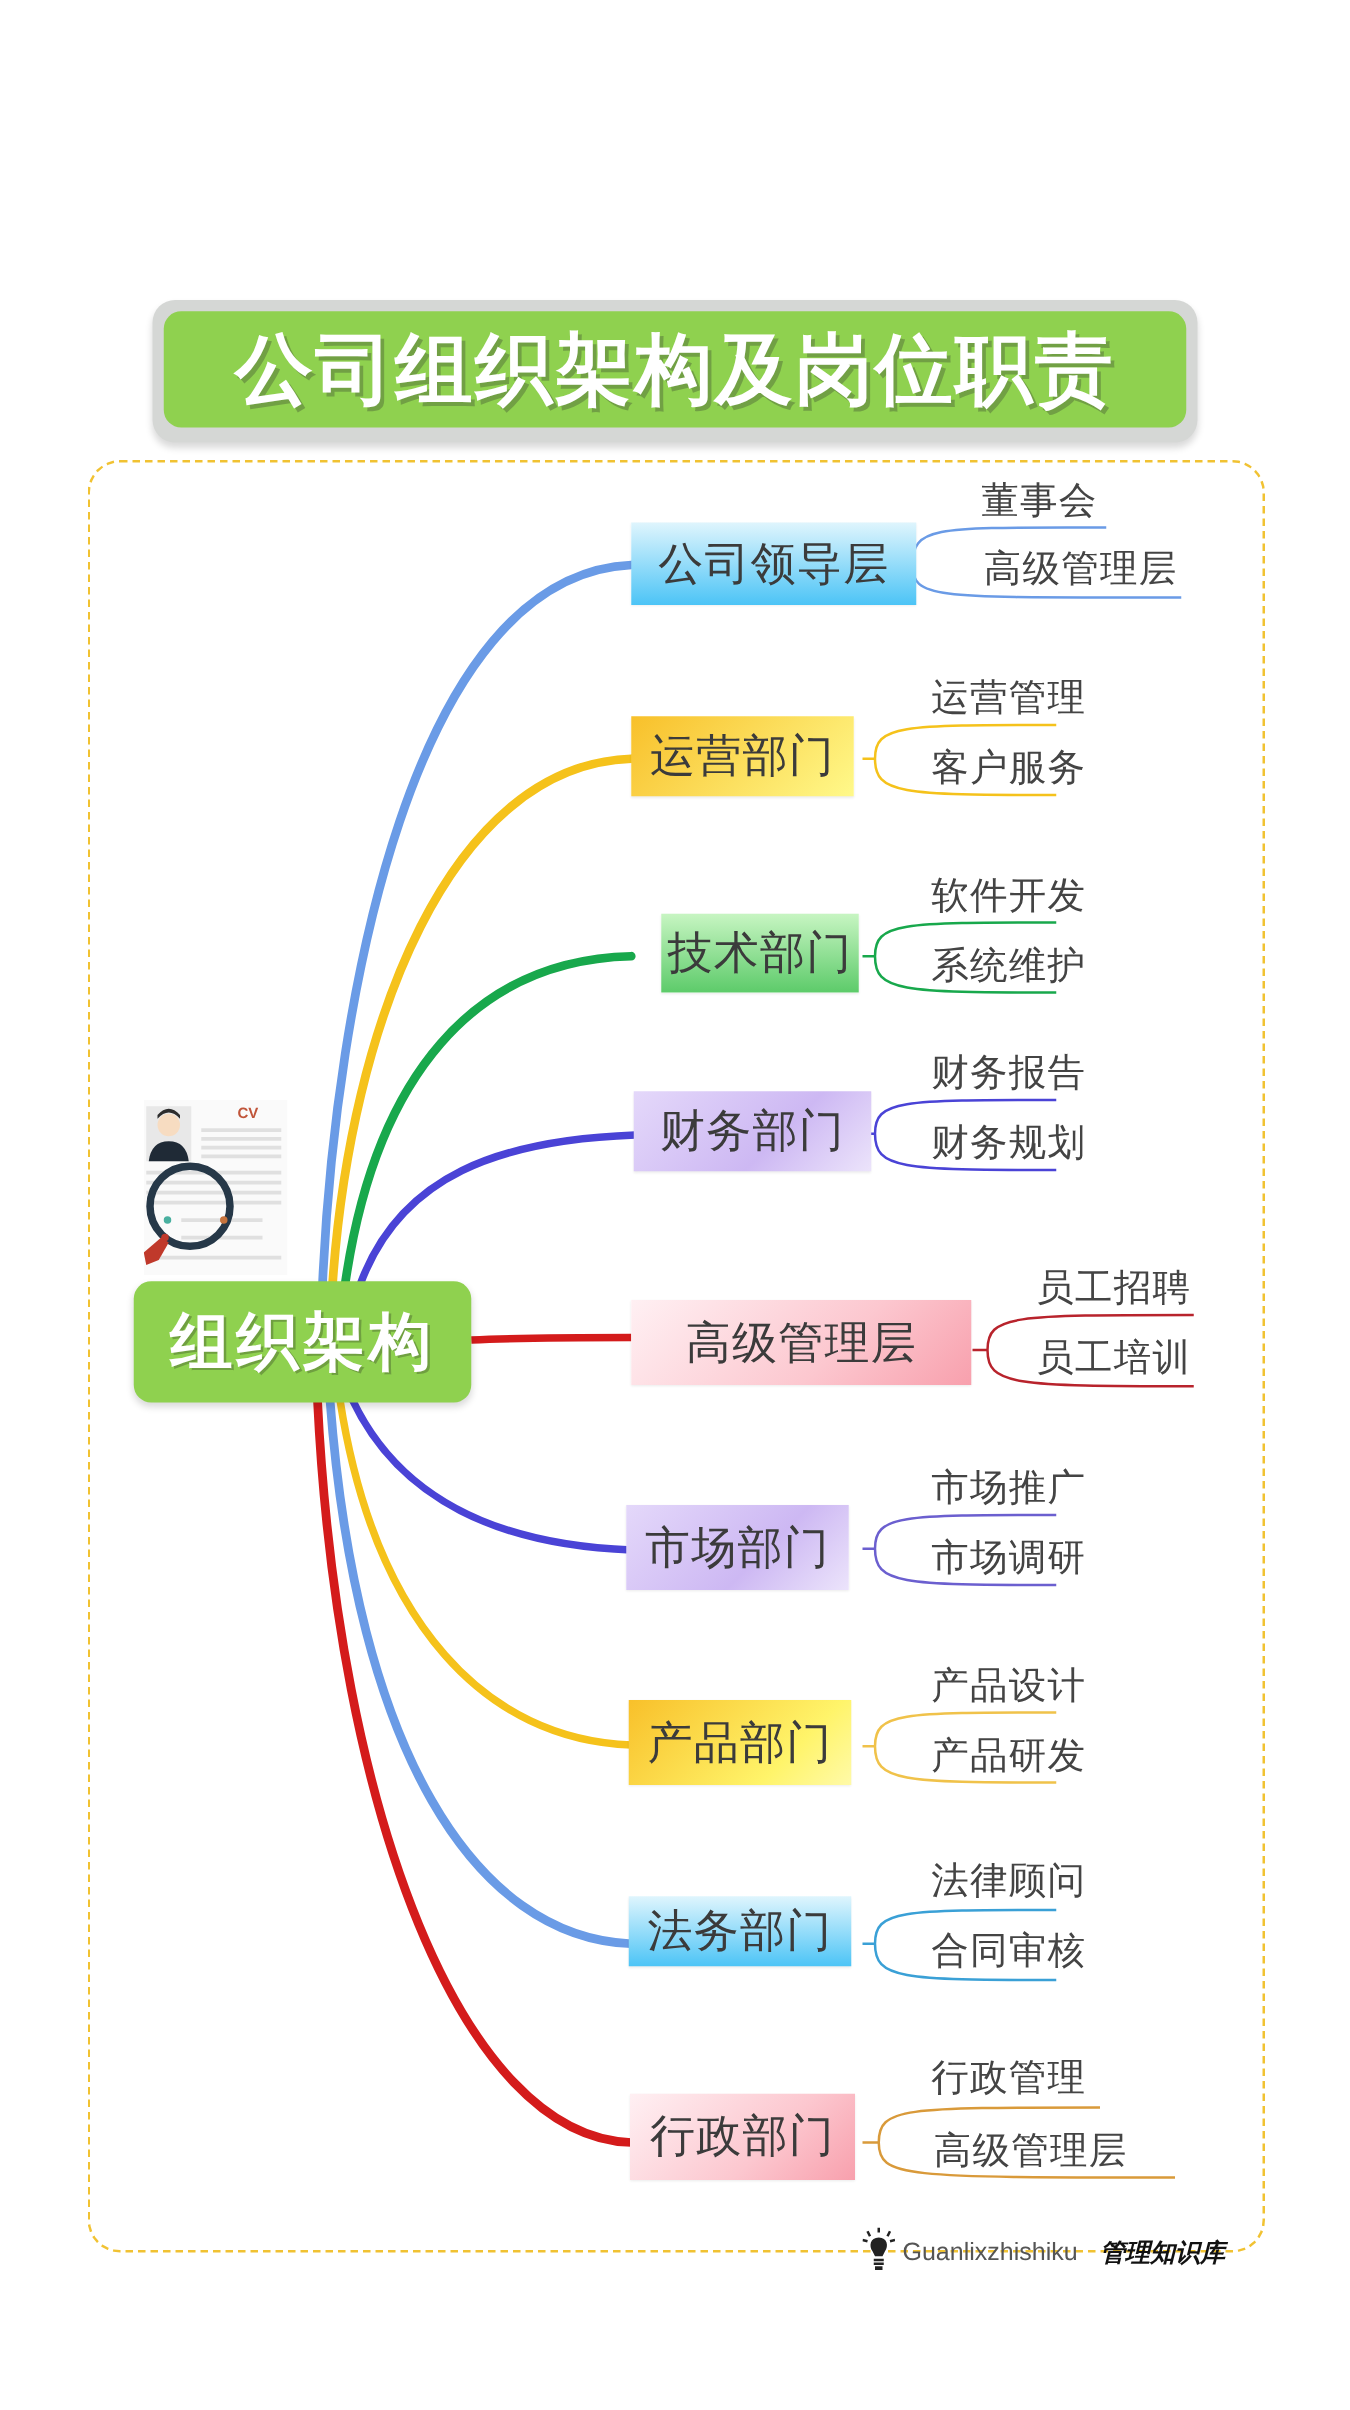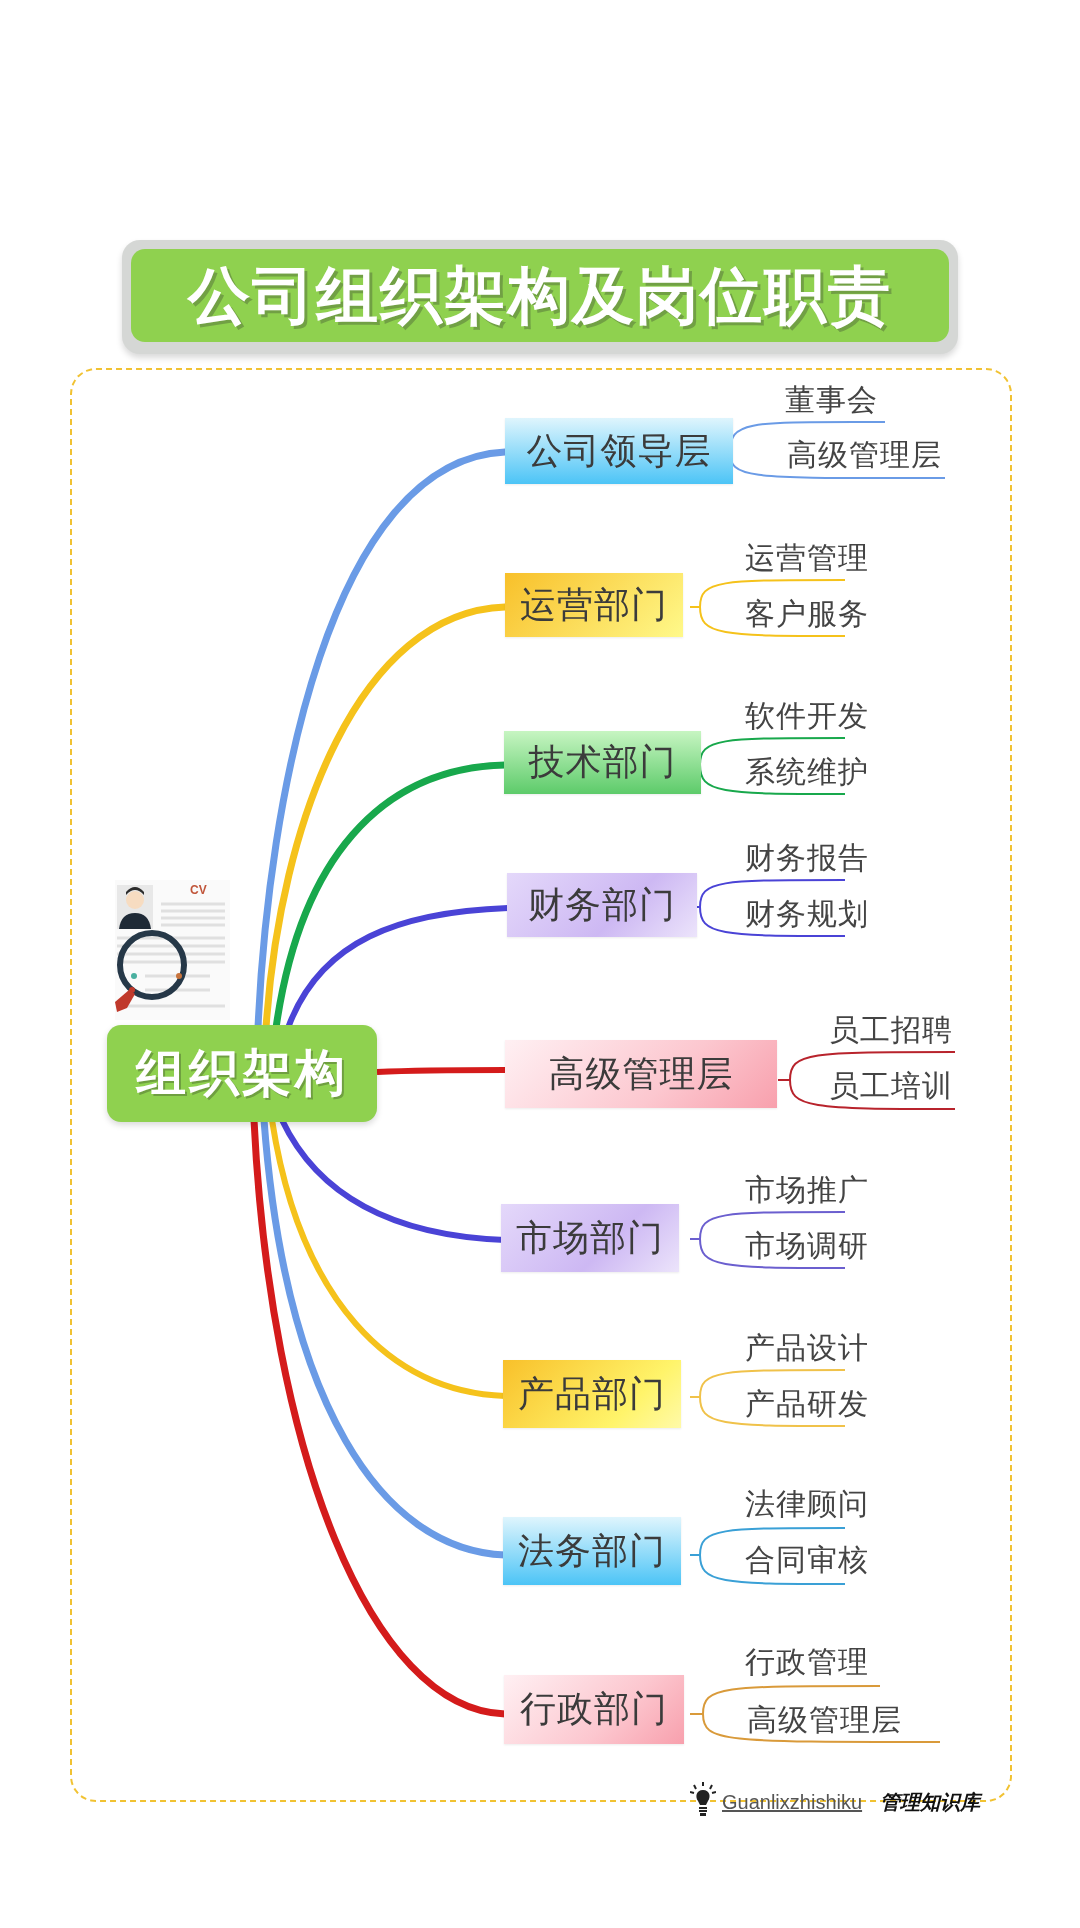--- a/index.html
+++ b/index.html
@@ -17,21 +17,21 @@
   .node { position:absolute; display:flex; align-items:center; justify-content:center;
           font-size:36px; color:#3b3b3b; letter-spacing:1px; box-sizing:border-box;
           box-shadow:0 1px 2px rgba(0,0,0,0.08); }
   .leaf { position:absolute; font-size:30px; color:#444; letter-spacing:1px; }
   .root { position:absolute; left:107px; top:1025px; width:270px; height:97px; border-radius:14px;
           background:#8fd14f; color:#fff; font-size:50px; font-weight:bold; display:flex;
           align-items:center; justify-content:center; letter-spacing:3px;
           text-shadow:2px 2px 0 rgba(80,110,50,0.5); box-shadow:0 3px 6px rgba(0,0,0,0.15); }
   .cv { position:absolute; left:115px; top:880px; width:115px; height:140px; }
   .footer { position:absolute; left:690px; top:1782px; display:flex; align-items:center; gap:6px; }
-  .footer .en { font-size:20px; color:#555; font-family:"Liberation Sans", sans-serif;text-decoration:underline; }
+  .footer .en { font-size:20px; color:#555; font-family:"Liberation Sans", sans-serif; }
   .footer .cn { font-size:20px; color:#111; font-weight:bold; font-style:italic;
                 font-family:"DejaVu Serif", serif; margin-left:12px; }
 </style>
 </head>
 <body>
 
 <div class="title-wrap">
   <div class="title">公司组织架构及岗位职责</div>
 </div>
 
@@ -94,41 +94,41 @@
 <div class="root">组织架构</div>
 
 <div class="node" style="left:505px; top:418px; width:228px; height:66px; background:linear-gradient(180deg,#dff5fd,#4cc4f6);">公司领导层</div>
 <div class="leaf" style="left:785px; top:380px;">董事会</div>
 <div class="leaf" style="left:787px; top:435px;">高级管理层</div>
 
 <div class="node" style="left:505px; top:573px; width:178px; height:64px; background:linear-gradient(135deg,#f8c02a,#fff98a);">运营部门</div>
 <div class="leaf" style="left:745px; top:538px;">运营管理</div>
 <div class="leaf" style="left:745px; top:594px;">客户服务</div>
 
-<div class="node" style="left:504px; top:731px; width:197px; height:63px; background:linear-gradient(180deg,#c7f5c2,#5dcb6a);">技术部门</div>
+<div class="node" style="left:529px; top:731px; width:158px; height:63px; background:linear-gradient(180deg,#c7f5c2,#5dcb6a);">技术部门</div>
 <div class="leaf" style="left:745px; top:696px;">软件开发</div>
 <div class="leaf" style="left:745px; top:752px;">系统维护</div>
 
 <div class="node" style="left:507px; top:873px; width:190px; height:64px; background:linear-gradient(135deg,#e4d8fa,#cdb8f3 60%,#ece4fb);">财务部门</div>
 <div class="leaf" style="left:745px; top:838px;">财务报告</div>
 <div class="leaf" style="left:745px; top:894px;">财务规划</div>
 
 <div class="node" style="left:505px; top:1040px; width:272px; height:68px; background:linear-gradient(135deg,#fff0f3,#fcc7cf 60%,#f8a0ad);">高级管理层</div>
 <div class="leaf" style="left:829px; top:1010px;">员工招聘</div>
 <div class="leaf" style="left:829px; top:1066px;">员工培训</div>
 
 <div class="node" style="left:501px; top:1204px; width:178px; height:68px; background:linear-gradient(135deg,#e4d8fa,#cdb8f3 60%,#ece4fb);">市场部门</div>
 <div class="leaf" style="left:745px; top:1170px;">市场推广</div>
 <div class="leaf" style="left:745px; top:1226px;">市场调研</div>
 
 <div class="node" style="left:503px; top:1360px; width:178px; height:68px; background:linear-gradient(135deg,#f8c02a,#fff46a 70%,#fffaa8);">产品部门</div>
 <div class="leaf" style="left:745px; top:1328px;">产品设计</div>
 <div class="leaf" style="left:745px; top:1384px;">产品研发</div>
 
-<div class="node" style="left:503px; top:1517px; width:178px; height:68px; background:linear-gradient(180deg,#dff5fd,#4cc4f6);">法务部门</div>
+<div class="node" style="left:503px; top:1517px; width:178px; height:56px; background:linear-gradient(180deg,#dff5fd,#4cc4f6);">法务部门</div>
 <div class="leaf" style="left:745px; top:1484px;">法律顾问</div>
 <div class="leaf" style="left:745px; top:1540px;">合同审核</div>
 
 <div class="node" style="left:504px; top:1675px; width:180px; height:69px; background:linear-gradient(135deg,#fff0f3,#fcc7cf 60%,#f8a0ad);">行政部门</div>
 <div class="leaf" style="left:745px; top:1642px;">行政管理</div>
 <div class="leaf" style="left:747px; top:1700px;">高级管理层</div>
 
 <div class="footer">
   <span>
     <svg width="26" height="36" viewBox="0 0 26 36">

